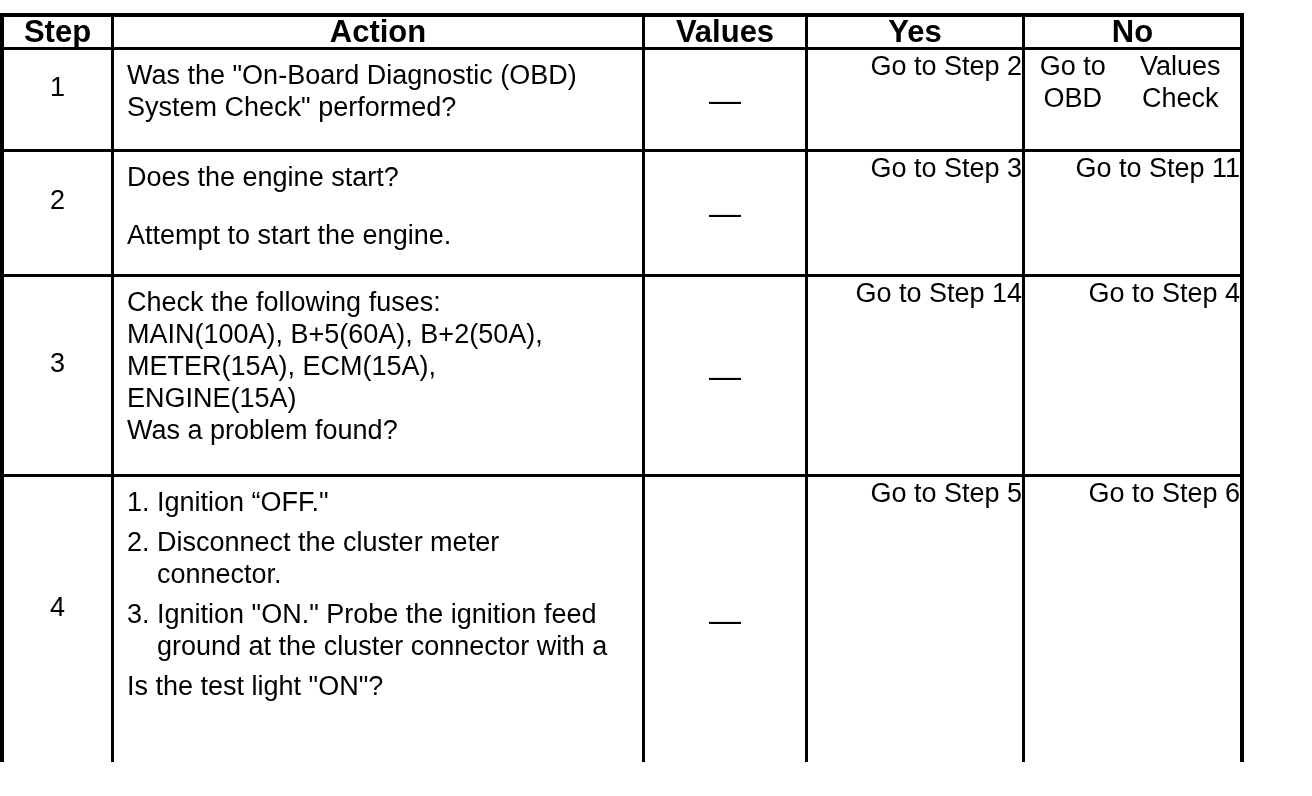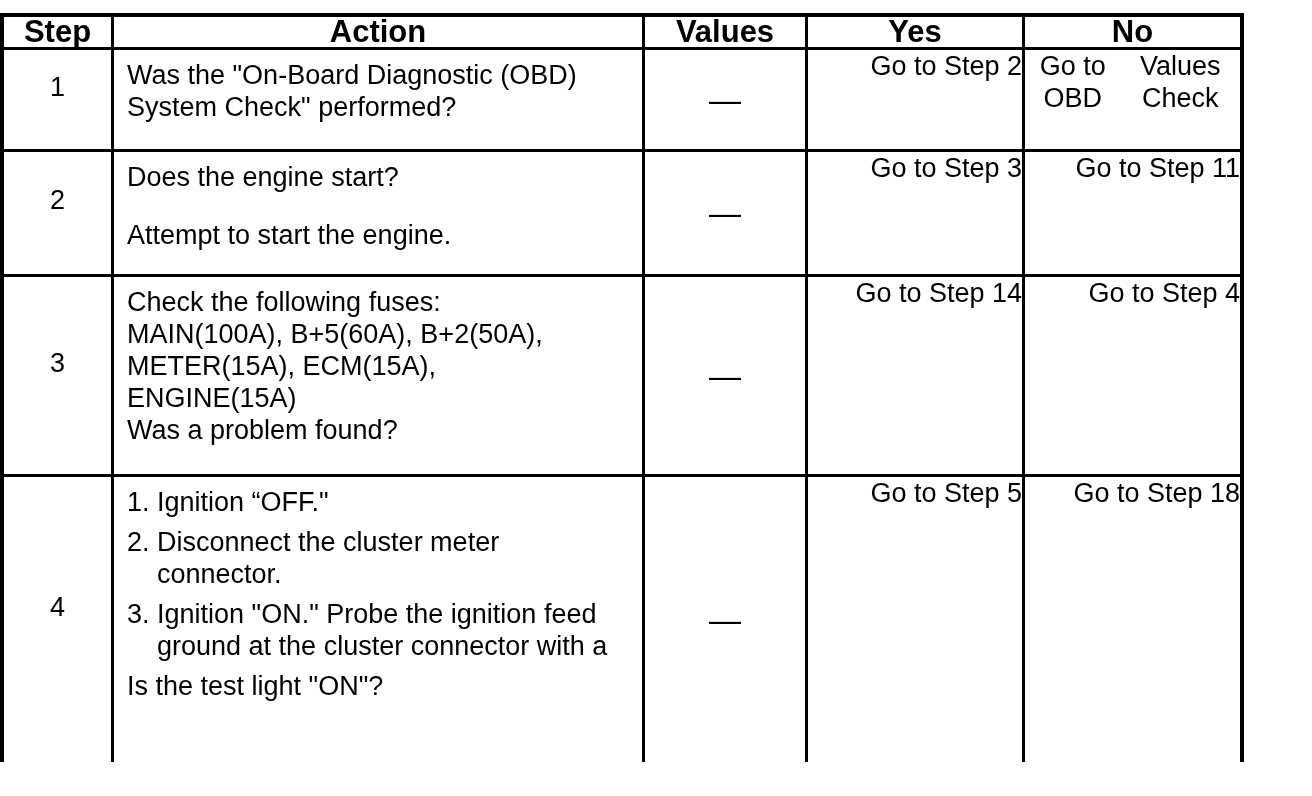--- a/index.html
+++ b/index.html
@@ -152,16 +152,16 @@
         </div>
         <div class="blk para">
           <div class="line">Is the test light "ON"?</div>
         </div>
       </div>
       <div class="cell c-values lastrow">—</div>
       <div class="cell c-yes lastrow">
         <div class="line">Go to Step 5</div>
       </div>
       <div class="cell c-no lastcol lastrow">
-        <div class="line">Go to Step 18</div>
+        <div class="line">Go to Step 6</div>
       </div>
     </div>
 </div>
 
 </body></html>

